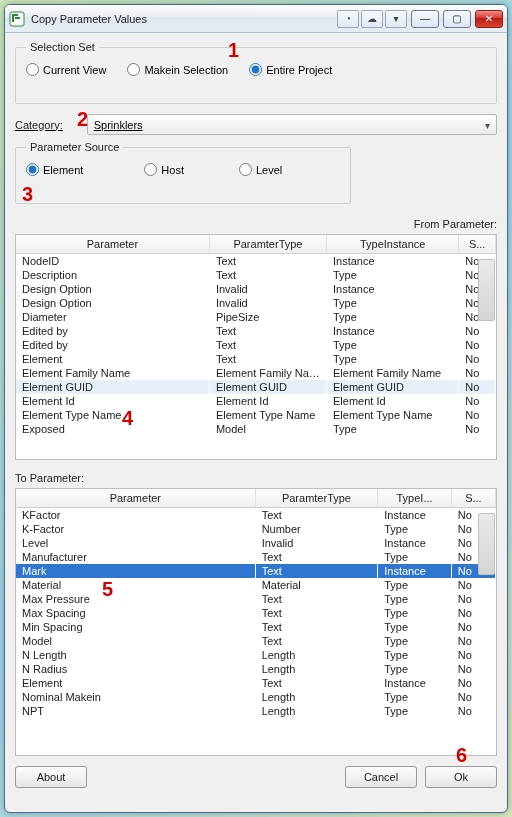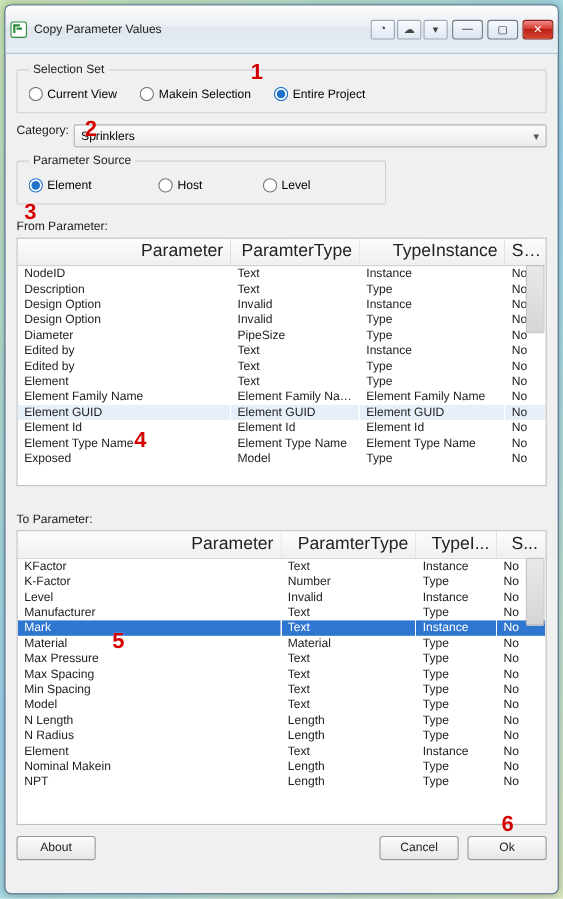--- a/index.html
+++ b/index.html
@@ -19,21 +19,21 @@
     width: 504px; height: 809px;
     border: 1px solid #4a6a8a;
     border-radius: 6px;
     background: #f0f0f0;
     box-shadow: 0 0 8px rgba(0,0,0,0.3);
     display: flex;
     flex-direction: column;
     overflow: hidden;
   }
   .titlebar {
-    height: 44px;
+    height: 28px;
     background: linear-gradient(#fdfdfd, #e9edf2 45%, #dfe6ee 46%, #e6edf5);
     border-bottom: 1px solid #b0c0d0;
     display: flex;
     align-items: center;
     padding: 0 4px;
   }
   .title-icon {
     width: 16px; height: 16px;
     margin-right: 6px;
     display: inline-flex;
@@ -68,30 +68,30 @@
     flex: 1;
     padding: 8px 10px 10px 10px;
     display: flex;
     flex-direction: column;
     overflow: hidden;
   }
 
   fieldset {
     border: 1px solid #cfcfcf;
     border-radius: 2px;
-    padding: 6px 10px 10px 10px;
+    padding: 6px 10px 27px 10px;
     margin: 0 0 6px 0;
     background: #f0f0f0;
   }
   legend { color: #222; padding: 0 4px; }
 
   .row { display: flex; align-items: center; gap: 21px; margin-top: 4px; }
   .radio { display: inline-flex; align-items: center; gap: 4px; position: relative;}
   .radio input { accent-color: #2173c9; margin:0;}
-  .cat-row { display: flex; align-items: flex-start; margin: 4px 0 6px 0; gap: 4px; position: relative;}
+  .cat-row { display: flex; align-items: center; margin: 4px 0 6px 0; gap: 24px; position: relative; text-decoration: underline;}
   .cat-label { color: #222; }
   .combo {
     flex: 1;
     height: 21px;
     border: 1px solid #b5b5b5;
     border-radius: 2px;
     background: linear-gradient(#fcfcfc,#ebebeb);
     display: flex; align-items: center;
     padding: 0 6px;
     position: relative;
@@ -117,24 +117,24 @@
   .from-wrap .table-scroll { height: 224px; }
   .to-wrap   .table-scroll { height: 266px; }
 
   table { width: 100%; border-collapse: collapse; table-layout: fixed; }
   thead th {
     position: sticky; top: 0;
     background: linear-gradient(#fdfdfd,#efefef);
     border-bottom: 1px solid #cfcfcf;
     border-right: 1px solid #e0e0e0;
     font-weight: normal;
-    text-align: right;
+    text-align: center;
     padding: 3px 6px;
     color: #222;
-    font-size: 16px;
+    font-size: 11px;
     white-space: nowrap; overflow: hidden; text-overflow: ellipsis;
   }
   tbody td {
     padding: 1px 6px;
     color: #222;
     white-space: nowrap; overflow: hidden; text-overflow: ellipsis;
     border-right: 1px solid transparent;
   }
   tbody tr.sel td { background: #2f76d1; color: #fff; }
   tbody tr.hl td  { background: #e7effb; }
@@ -256,21 +256,21 @@
           <span>Host</span>
         </label>
         <label class="radio" style="margin-left:34px;">
           <input type="radio" name="psrc" style="">
           <span>Level</span>
         </label>
       </div>
       <span class="anno" style="left:6px; top:30px;">3</span>
     </fieldset>
 
-    <div class="section-label" style="margin-top:8px;">From Parameter:</div>
+    <div class="section-label" style="margin-top:8px;text-align:right;">From Parameter:</div>
 
     <div class="table-wrap from-wrap" style="position:relative;">
       <div class="table-scroll">
         <table>
           <colgroup>
               <col class="c1">
               <col class="c2">
               <col class="c3">
               <col class="c4">
             </colgroup>
@@ -360,21 +360,21 @@
                 <td>Model</td>
                 <td>Type</td>
                 <td>No</td>
               </tr>
             </tbody>
         </table>
       </div>
       <span class="anno" style="left:106px; top:172px;">4</span>
     </div>
 
-    <div class="section-label" style="margin-top:24px;">To Parameter:</div>
+    <div class="section-label" style="margin-top:12px;">To Parameter:</div>
 
     <div class="table-wrap to-wrap" style="position:relative;">
       <div class="table-scroll">
         <table>
           <colgroup>
               <col class="c1">
               <col class="c2">
               <col class="c3">
               <col class="c4">
             </colgroup>

